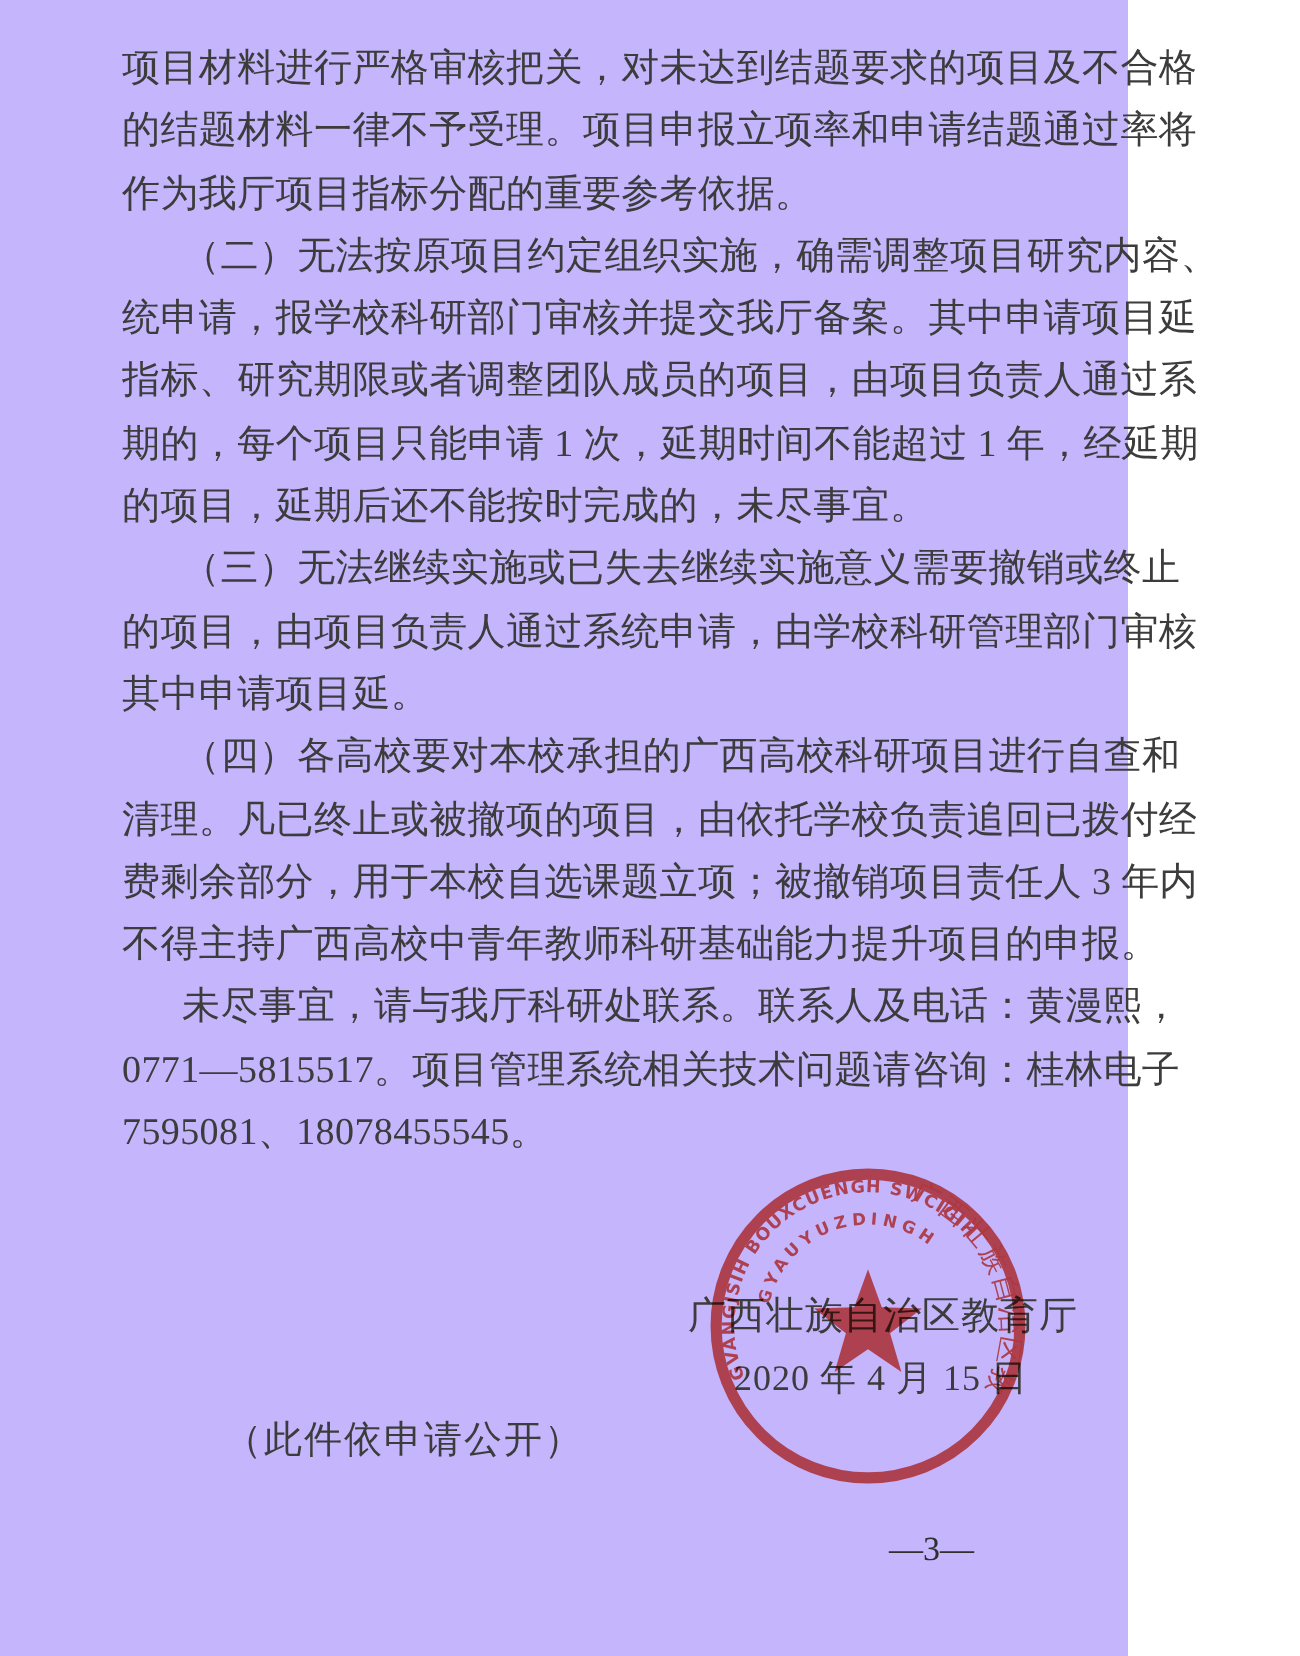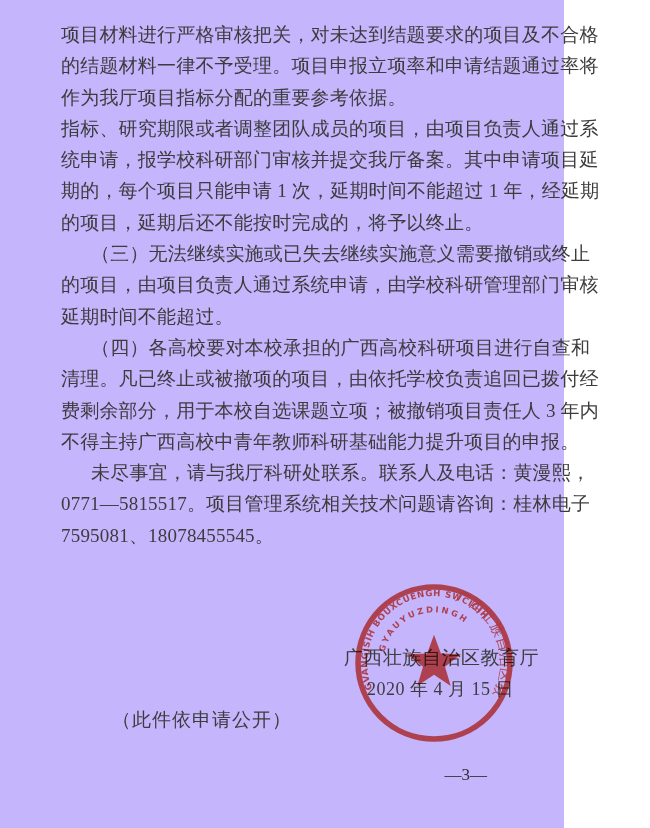--- a/index.html
+++ b/index.html
@@ -59,27 +59,28 @@
 </style>
 </head>
 <body>
 
 <div class="page">
 
   <div class="body-text">
     <div class="line">项目材料进行严格审核把关，对未达到结题要求的项目及不合格</div>
     <div class="line">的结题材料一律不予受理。项目申报立项率和申请结题通过率将</div>
     <div class="line last">作为我厅项目指标分配的重要参考依据。</div>
+    <div class="line ind">（二）无法按原项目约定组织实施，确需调整项目研究内容、</div>
+    <div class="line">统申请，报学校科研部门审核并提交我厅备案。其中申请项目延</div>
     <div class="line">指标、研究期限或者调整团队成员的项目，由项目负责人通过系</div>
-    <div class="line">统申请，报学校科研部门审核并提交我厅备案。其中申请项目延</div>
     <div class="line">期的，每个项目只能申请 1 次，延期时间不能超过 1 年，经延期</div>
-    <div class="line last">的项目，延期后还不能按时完成的，将予以终止。</div>
+    <div class="line last">的项目，延期后还不能按时完成的，未尽事宜。</div>
     <div class="line ind">（三）无法继续实施或已失去继续实施意义需要撤销或终止</div>
     <div class="line">的项目，由项目负责人通过系统申请，由学校科研管理部门审核</div>
-    <div class="line last">延期时间不能超过。</div>
+    <div class="line last">其中申请项目延。</div>
     <div class="line ind">（四）各高校要对本校承担的广西高校科研项目进行自查和</div>
     <div class="line">清理。凡已终止或被撤项的项目，由依托学校负责追回已拨付经</div>
     <div class="line">费剩余部分，用于本校自选课题立项；被撤销项目责任人 3 年内</div>
     <div class="line last">不得主持广西高校中青年教师科研基础能力提升项目的申报。</div>
     <div class="line ind">未尽事宜，请与我厅科研处联系。联系人及电话：黄漫熙，</div>
     <div class="line">0771—5815517。项目管理系统相关技术问题请咨询：桂林电子</div>
     <div class="line last">7595081、18078455545。</div>
   </div>
 
   <div class="sig-org">广西壮族自治区教育厅</div>

